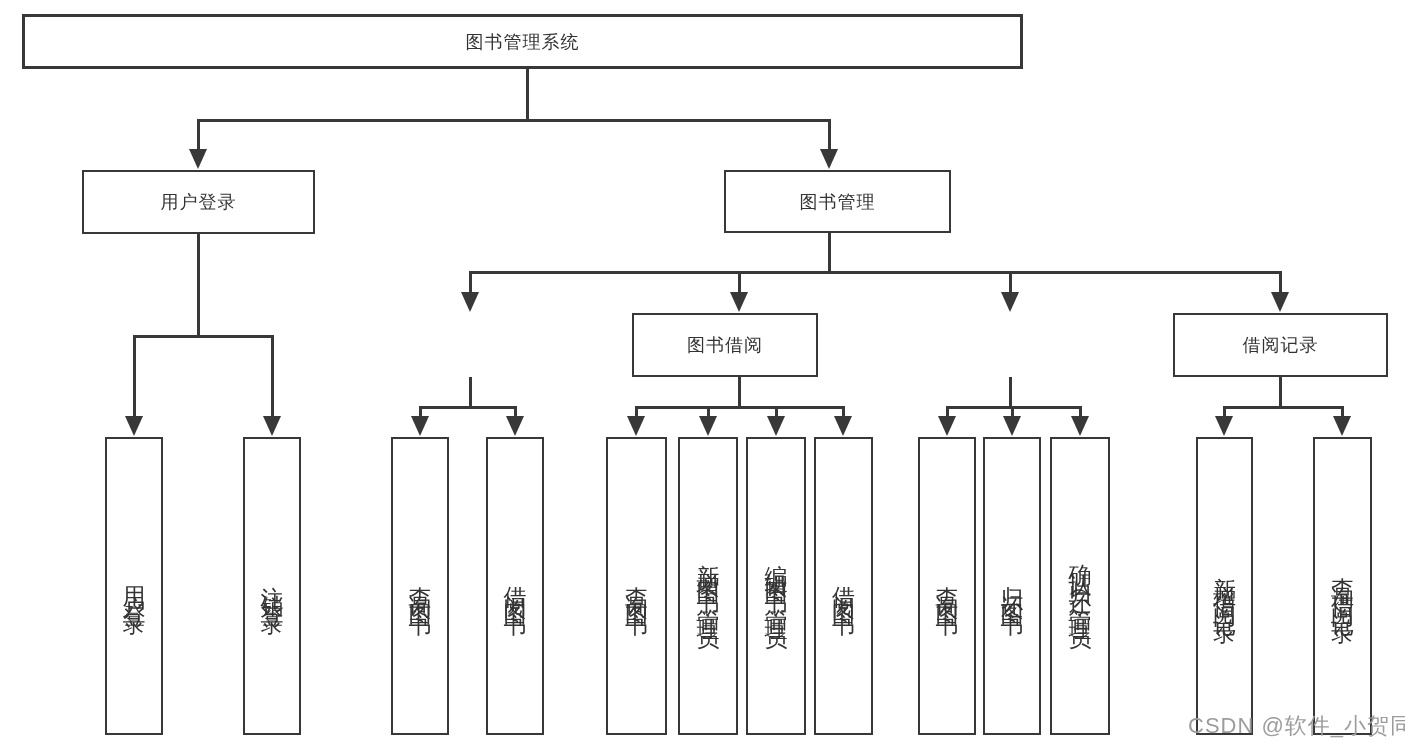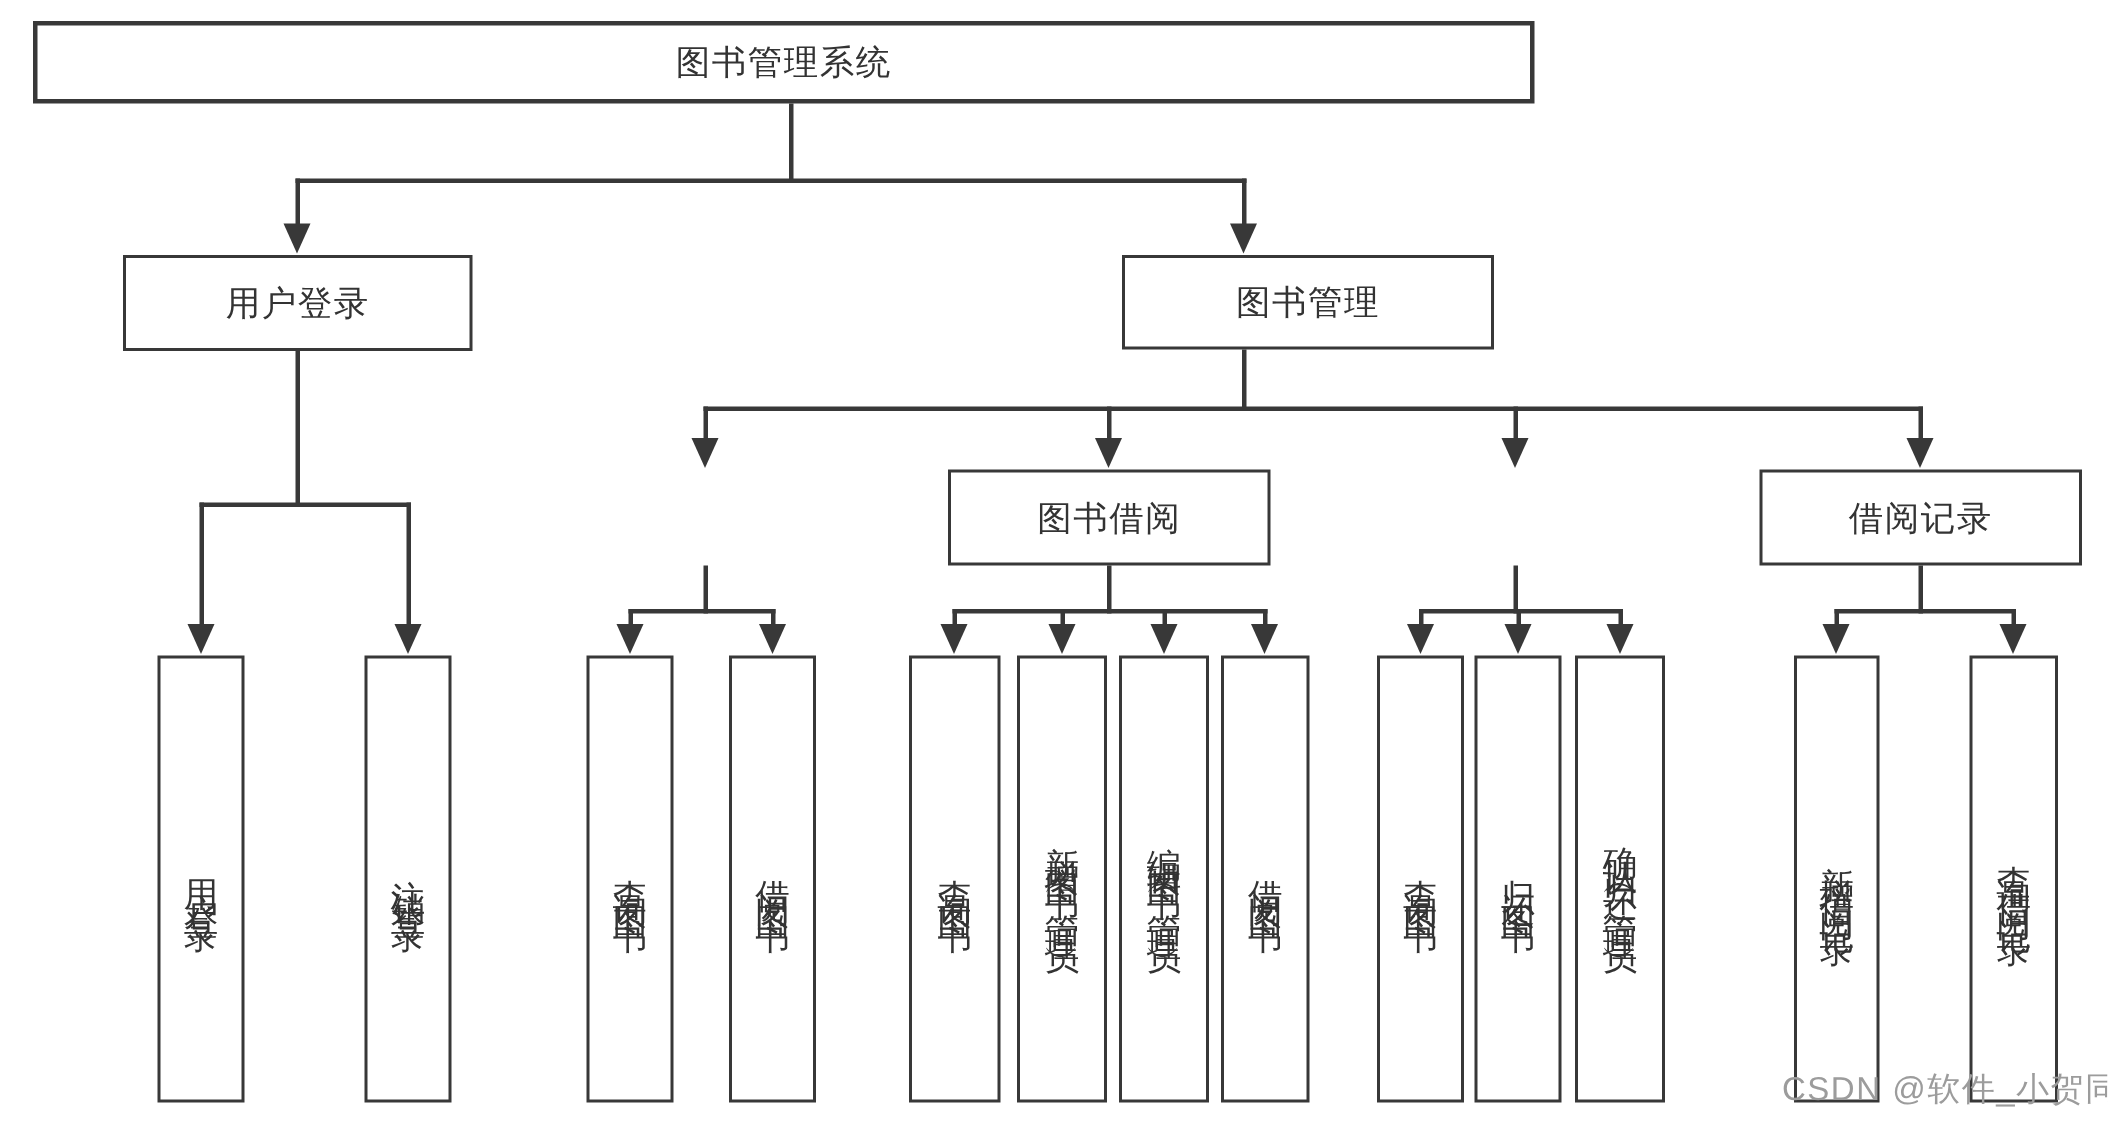--- a/index.html
+++ b/index.html
@@ -21,21 +21,21 @@
     position:absolute;
     box-sizing:border-box;
     border:2px solid var(--line);
     background:#fff;
     display:flex;
     align-items:center;
     justify-content:center;
   }
   .box.root{border-width:3px;}
   .hlabel{
-    font-size:23px;
+    font-size:18px;
     letter-spacing:1px;
     white-space:nowrap;
   }
   .vbox{z-index:1;}
   .vlabel{
     writing-mode:vertical-rl;
     text-orientation:mixed;
     font-size:23px;
     letter-spacing:9px;
     line-height:1;
@@ -64,25 +64,25 @@
 
 <div class="canvas">
 
   <div class="box root" style="left:22px;top:14px;width:1001px;height:55px;">
     <span class="hlabel">图书管理系统</span>
   </div>
 
   <div class="box" style="left:82px;top:170px;width:233px;height:64px;">
     <span class="hlabel">用户登录</span>
   </div>
-  <div class="box" style="left:748px;top:170px;width:248px;height:63px;">
+  <div class="box" style="left:724px;top:170px;width:227px;height:63px;">
     <span class="hlabel">图书管理</span>
   </div>
 
-  <div class="box" style="left:632px;top:313px;width:215px;height:64px;">
+  <div class="box" style="left:632px;top:313px;width:186px;height:64px;">
     <span class="hlabel">图书借阅</span>
   </div>
   <div class="box" style="left:1173px;top:313px;width:215px;height:64px;">
     <span class="hlabel">借阅记录</span>
   </div>
 
   <div class="box vbox" style="left:105px;top:437px;width:58px;height:298px;">
     <span class="vlabel">用户登录</span>
   </div>
   <div class="box vbox" style="left:243px;top:437px;width:58px;height:298px;">

